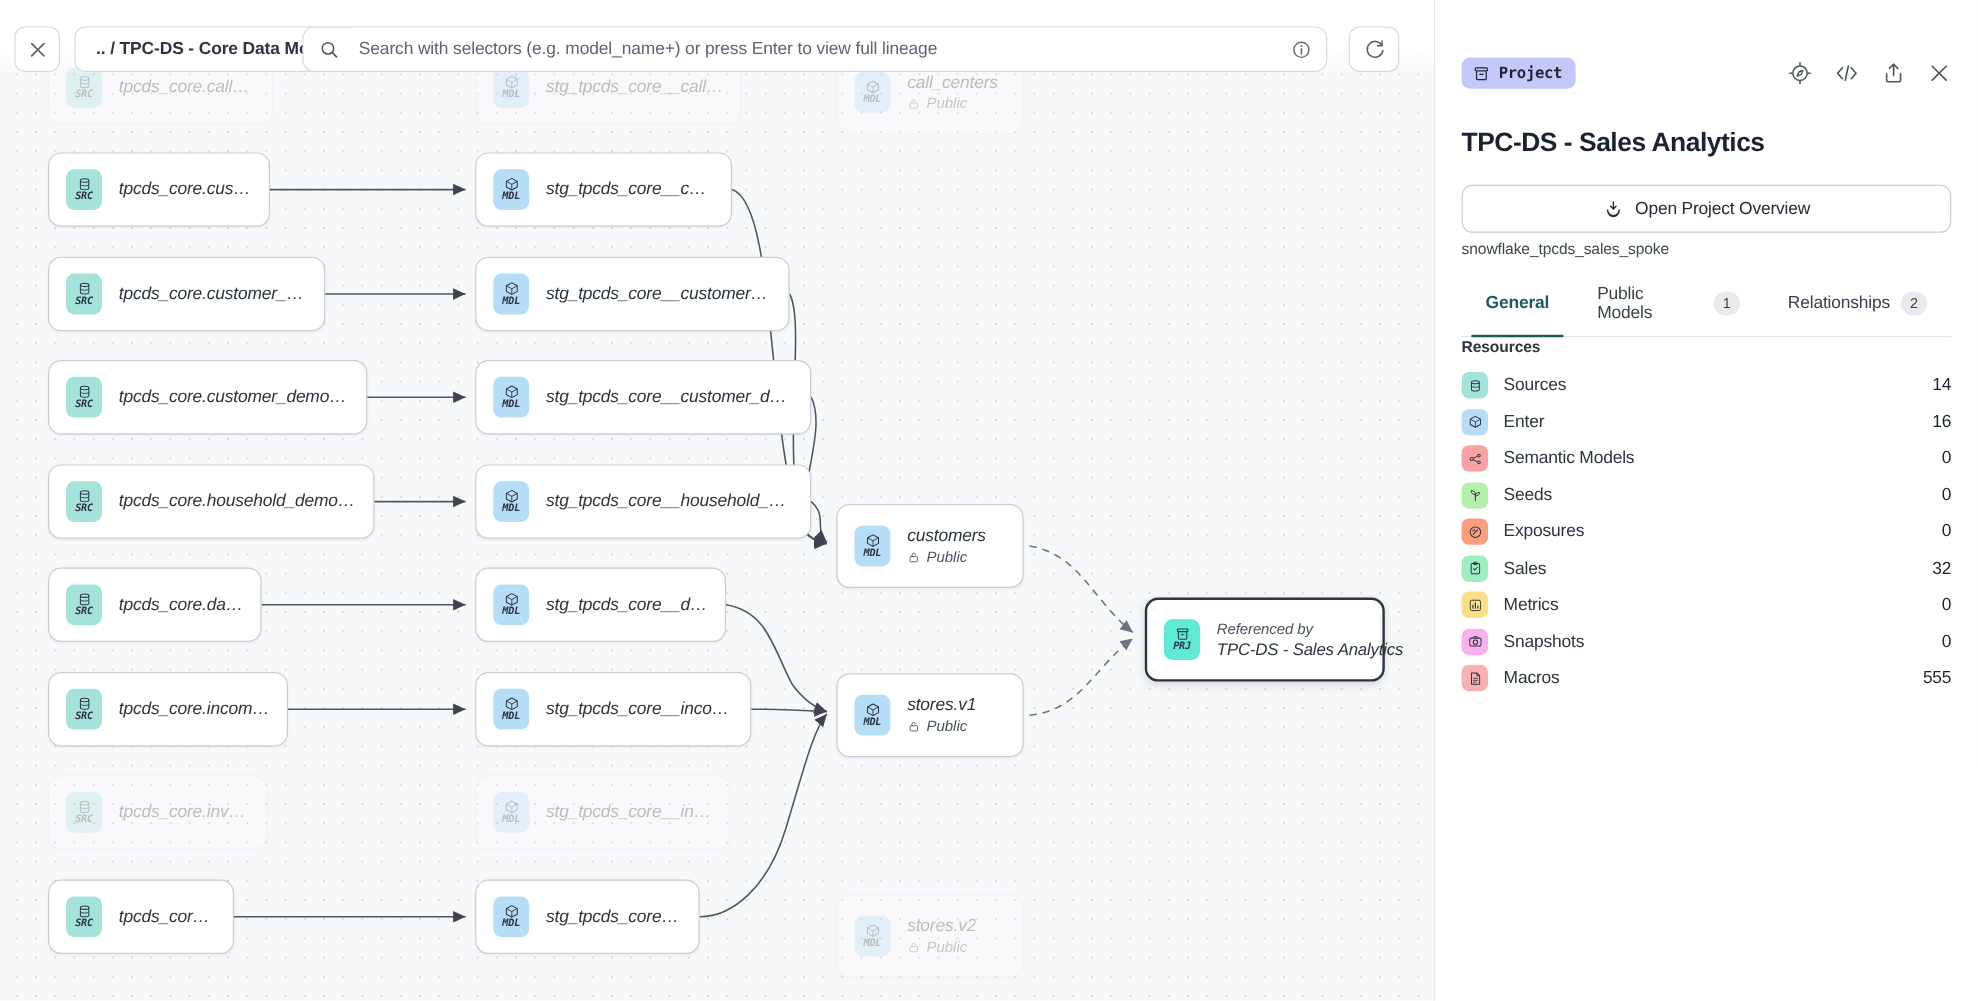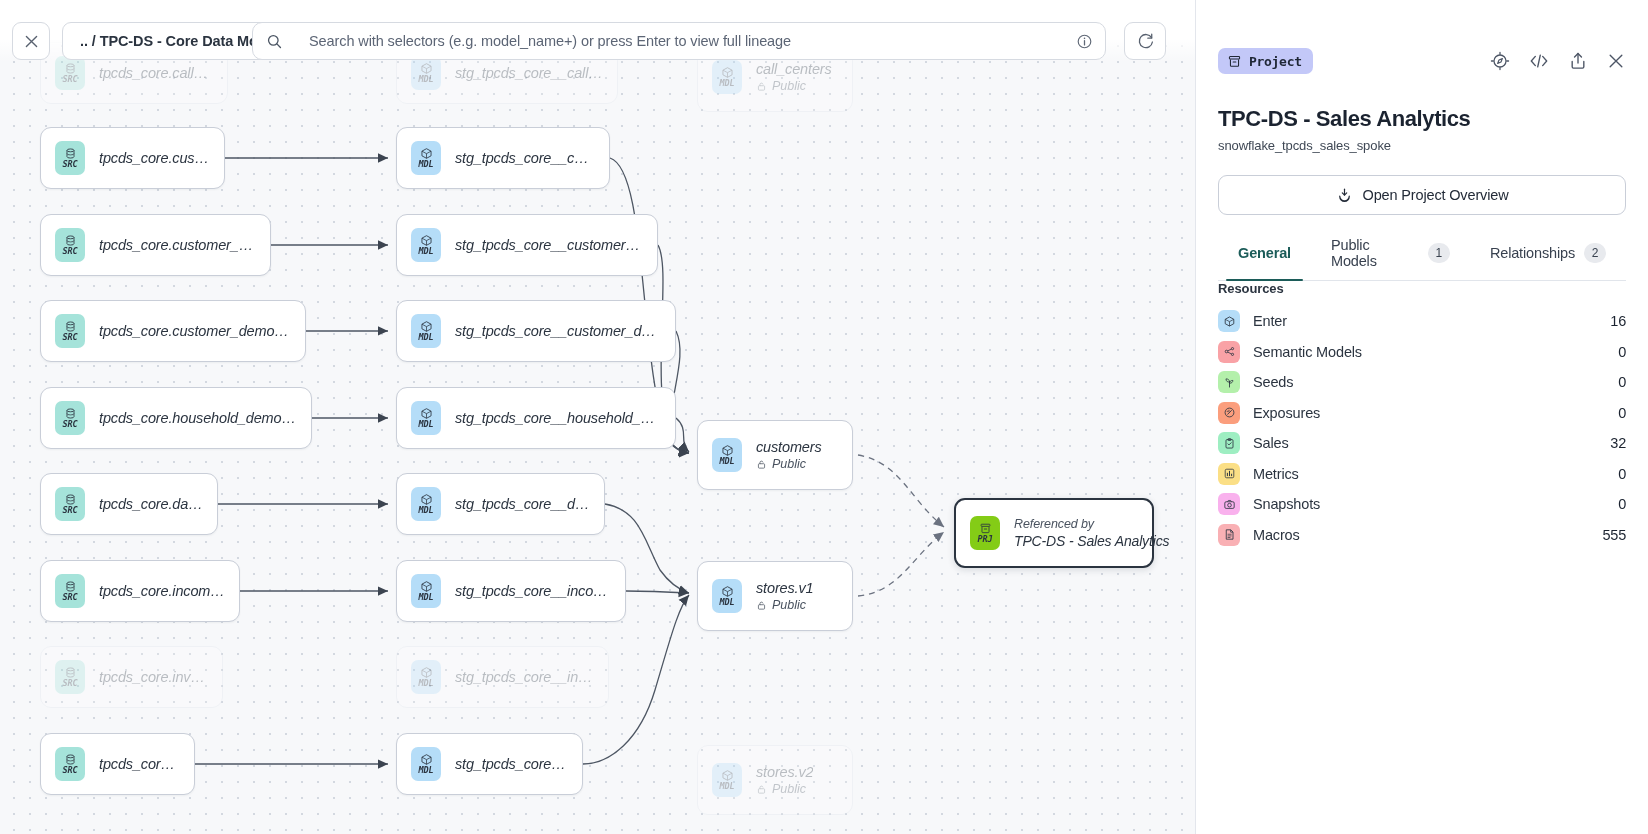--- a/index.html
+++ b/index.html
@@ -48,21 +48,21 @@
     padding: 0 17px;
     font-size: 14.5px; font-weight: 600; color: #2b3440;
     letter-spacing: -0.1px;
     white-space: nowrap;
   }
   #searchbar {
     left: 252px; top: 22px; width: 854px; height: 38px;
     border-radius: 10px;
     justify-content: flex-start;
     padding: 0 12px 0 13px;
-    gap: 26px;
+    gap: 16px;
     cursor: text;
   }
   #searchbar .ph {
     flex: 1;
     font-size: 14.5px;
     color: #5c6575;
     letter-spacing: -0.1px;
     white-space: nowrap;
   }
   #refresh-btn {
@@ -562,21 +562,21 @@
             <div class="sub">
               <svg width="11" height="11" viewBox="0 0 20 20" style="color:#49525f">
                 <rect x="4.4" y="8.6" width="11.2" height="8" rx="1.6" stroke="currentColor" stroke-width="1.35" fill="none"></rect>
                 <path d="M7.2 8.6 L7.2 6.4 A2.8 2.8 0 0 1 12.6 5.6" stroke="currentColor" stroke-width="1.35" fill="none" stroke-linecap="round"></path>
               </svg>
               <span>Public</span>
             </div>
           </div>
         </div>
         <div class="node selected" style="left: 954px; top: 498px; width: 200px; height: 70px;">
-          <div class="badge" style="background:#84cc16">
+          <div class="badge" style="background:#5eead4">
             <svg width="13" height="13" viewBox="0 0 20 20" style="color:#2b3440">
               <rect x="3.2" y="3.4" width="13.6" height="3.3" rx="1.1" stroke="currentColor" stroke-width="1.3" fill="none"></rect>
               <path d="M4.6 7.2 L4.6 15.2 A1.2 1.2 0 0 0 5.8 16.4 L14.2 16.4 A1.2 1.2 0 0 0 15.4 15.2 L15.4 7.2" stroke="currentColor" stroke-width="1.3" fill="none"></path>
               <path d="M8.2 10.8 L11.8 10.8" stroke="currentColor" stroke-width="1.3" stroke-linecap="round"></path>
             </svg>
             <span class="bt">PRJ</span>
           </div>
           <div class="body">
             <div class="pretitle">Referenced by</div>
             <div class="maintitle">TPC-DS - Sales Analytics</div>
@@ -654,47 +654,58 @@
         </span>
         <span>
           <svg width="20" height="20" viewBox="0 0 22 22">
             <path d="M4.6 4.6 L17.4 17.4 M17.4 4.6 L4.6 17.4" stroke="currentColor" stroke-width="1.5" stroke-linecap="round"></path>
           </svg>
         </span>
       </div>
     </div>
 
     <div id="panel-title">TPC-DS - Sales Analytics</div>
-    <div id="panel-subtitle">snowflake_tpcds_sales_spoke</div>
-
     <div id="overview-btn">
       <svg width="17" height="17" viewBox="0 0 20 20" style="color:#232b38">
         <path d="M10 2.6 L10 9.4" stroke="currentColor" stroke-width="1.4" stroke-linecap="round"></path>
         <path d="M7.4 7 L10 9.6 L12.6 7" stroke="currentColor" stroke-width="1.4" fill="none" stroke-linecap="round" stroke-linejoin="round"></path>
         <path d="M4.4 10.6 A5.6 5.6 0 0 0 15.6 10.6 L15.6 11.4 A5.6 5.6 0 0 1 4.4 11.4 Z" stroke="currentColor" stroke-width="1.35" fill="none" stroke-linejoin="round"></path>
       </svg>
       <span>Open Project Overview</span>
     </div>
 
+    <div id="panel-subtitle">snowflake_tpcds_sales_spoke</div>
+
     <div id="tabs">
         <div class="tab active">
           <span class="tl">General</span>
         </div>
         <div class="tab">
           <span class="tl">Public Models</span>
           <span class="cnt">1</span>
         </div>
         <div class="tab">
           <span class="tl">Relationships</span>
           <span class="cnt">2</span>
         </div>
       </div>
 
     <div id="res-head">Resources</div>
     <div id="res-list">
+        <div class="res-row">
+          <span class="res-ico" style="background:#a5e3da">
+            <svg width="13" height="13" viewBox="0 0 20 20" style="color:#2b3440">
+              <ellipse cx="10" cy="5.4" rx="5" ry="2" stroke="currentColor" stroke-width="1.3" fill="none"></ellipse>
+              <path d="M5 5.4 L5 14.6 A5 2 0 0 0 15 14.6 L15 5.4" stroke="currentColor" stroke-width="1.3" fill="none"></path>
+              <path d="M5 10 A5 2 0 0 0 15 10" stroke="currentColor" stroke-width="1.1" fill="none"></path>
+            </svg>
+          </span>
+          <span class="res-name">Sources</span>
+          <span class="res-val">14</span>
+        </div>
         <div class="res-row">
           <span class="res-ico" style="background:#b5ddf8">
             <svg width="13" height="13" viewBox="0 0 20 20" style="color:#2b3440">
               <path d="M10 3 L16.6 6.6 L16.6 13.4 L10 17 L3.4 13.4 L3.4 6.6 Z" stroke="currentColor" stroke-width="1.3" fill="none" stroke-linejoin="round"></path>
               <path d="M3.4 6.6 L10 10.2 L16.6 6.6 M10 10.2 L10 17" stroke="currentColor" stroke-width="1.1" fill="none"></path>
             </svg>
           </span>
           <span class="res-name">Enter</span>
           <span class="res-val">16</span>
         </div>

